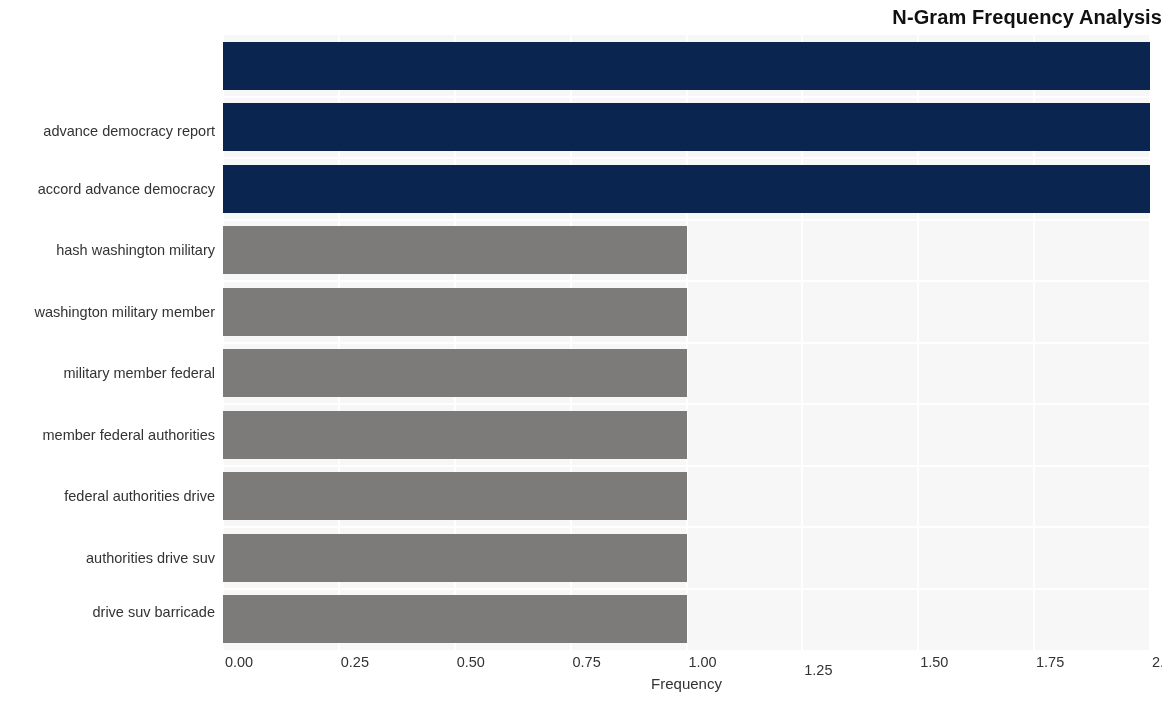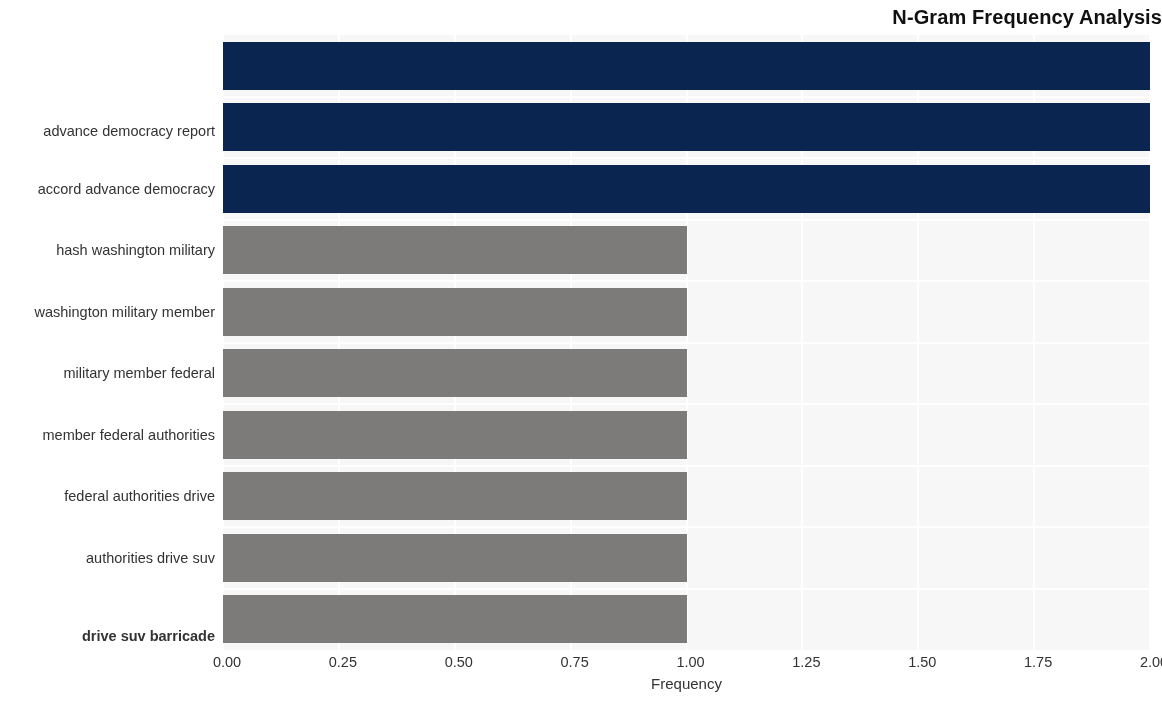--- a/index.html
+++ b/index.html
@@ -82,21 +82,21 @@
     text-align: right;
     font-size: 14.5px;
     color: #333333;
     line-height: 16px;
     white-space: nowrap;
   }
 
   
   #x-axis-labels {
     position: absolute;
-    left: 4px;
+    left: 16px;
     top: 654px;
     width: 930px;
     height: 22px;
   }
   .x-tick-label {
     position: absolute;
     top: 0;
     width: 90px;
     margin-left: -45px;
     text-align: center;
@@ -155,30 +155,30 @@
 
   <div id="y-axis-labels">
       <div class="y-tick-label" style="top: 88px; margin-left: 48px;">advance democracy report</div>
       <div class="y-tick-label" style="top: 145.75px;">accord advance democracy</div>
       <div class="y-tick-label" style="top: 207.25px;">hash washington military</div>
       <div class="y-tick-label" style="top: 268.75px;">washington military member</div>
       <div class="y-tick-label" style="top: 330.25px;">military member federal</div>
       <div class="y-tick-label" style="top: 391.75px;">member federal authorities</div>
       <div class="y-tick-label" style="top: 453.25px;">federal authorities drive</div>
       <div class="y-tick-label" style="top: 514.75px;">authorities drive suv</div>
-      <div class="y-tick-label" style="top: 593px; font-weight: bold;">drive suv barricade</div>
+      <div class="y-tick-label" style="top: 569px;">drive suv barricade</div>
     </div>
 
   <div id="x-axis-labels">
       <div class="x-tick-label" style="left: 223px;">0.00</div>
       <div class="x-tick-label" style="left: 338.875px;">0.25</div>
       <div class="x-tick-label" style="left: 454.75px;">0.50</div>
       <div class="x-tick-label" style="left: 570.625px;">0.75</div>
       <div class="x-tick-label" style="left: 686.5px;">1.00</div>
-      <div class="x-tick-label" style="left: 802.375px;">1.25</div>
+      <div class="x-tick-label" style="left: 802.375px; margin-top: 8px;">1.25</div>
       <div class="x-tick-label" style="left: 918.25px;">1.50</div>
       <div class="x-tick-label" style="left: 1034.12px;">1.75</div>
       <div class="x-tick-label" style="left: 1150px;">2.00</div>
     </div>
 
   <div id="x-axis-title">Frequency</div>
 
 </div>
 
 </body></html>

